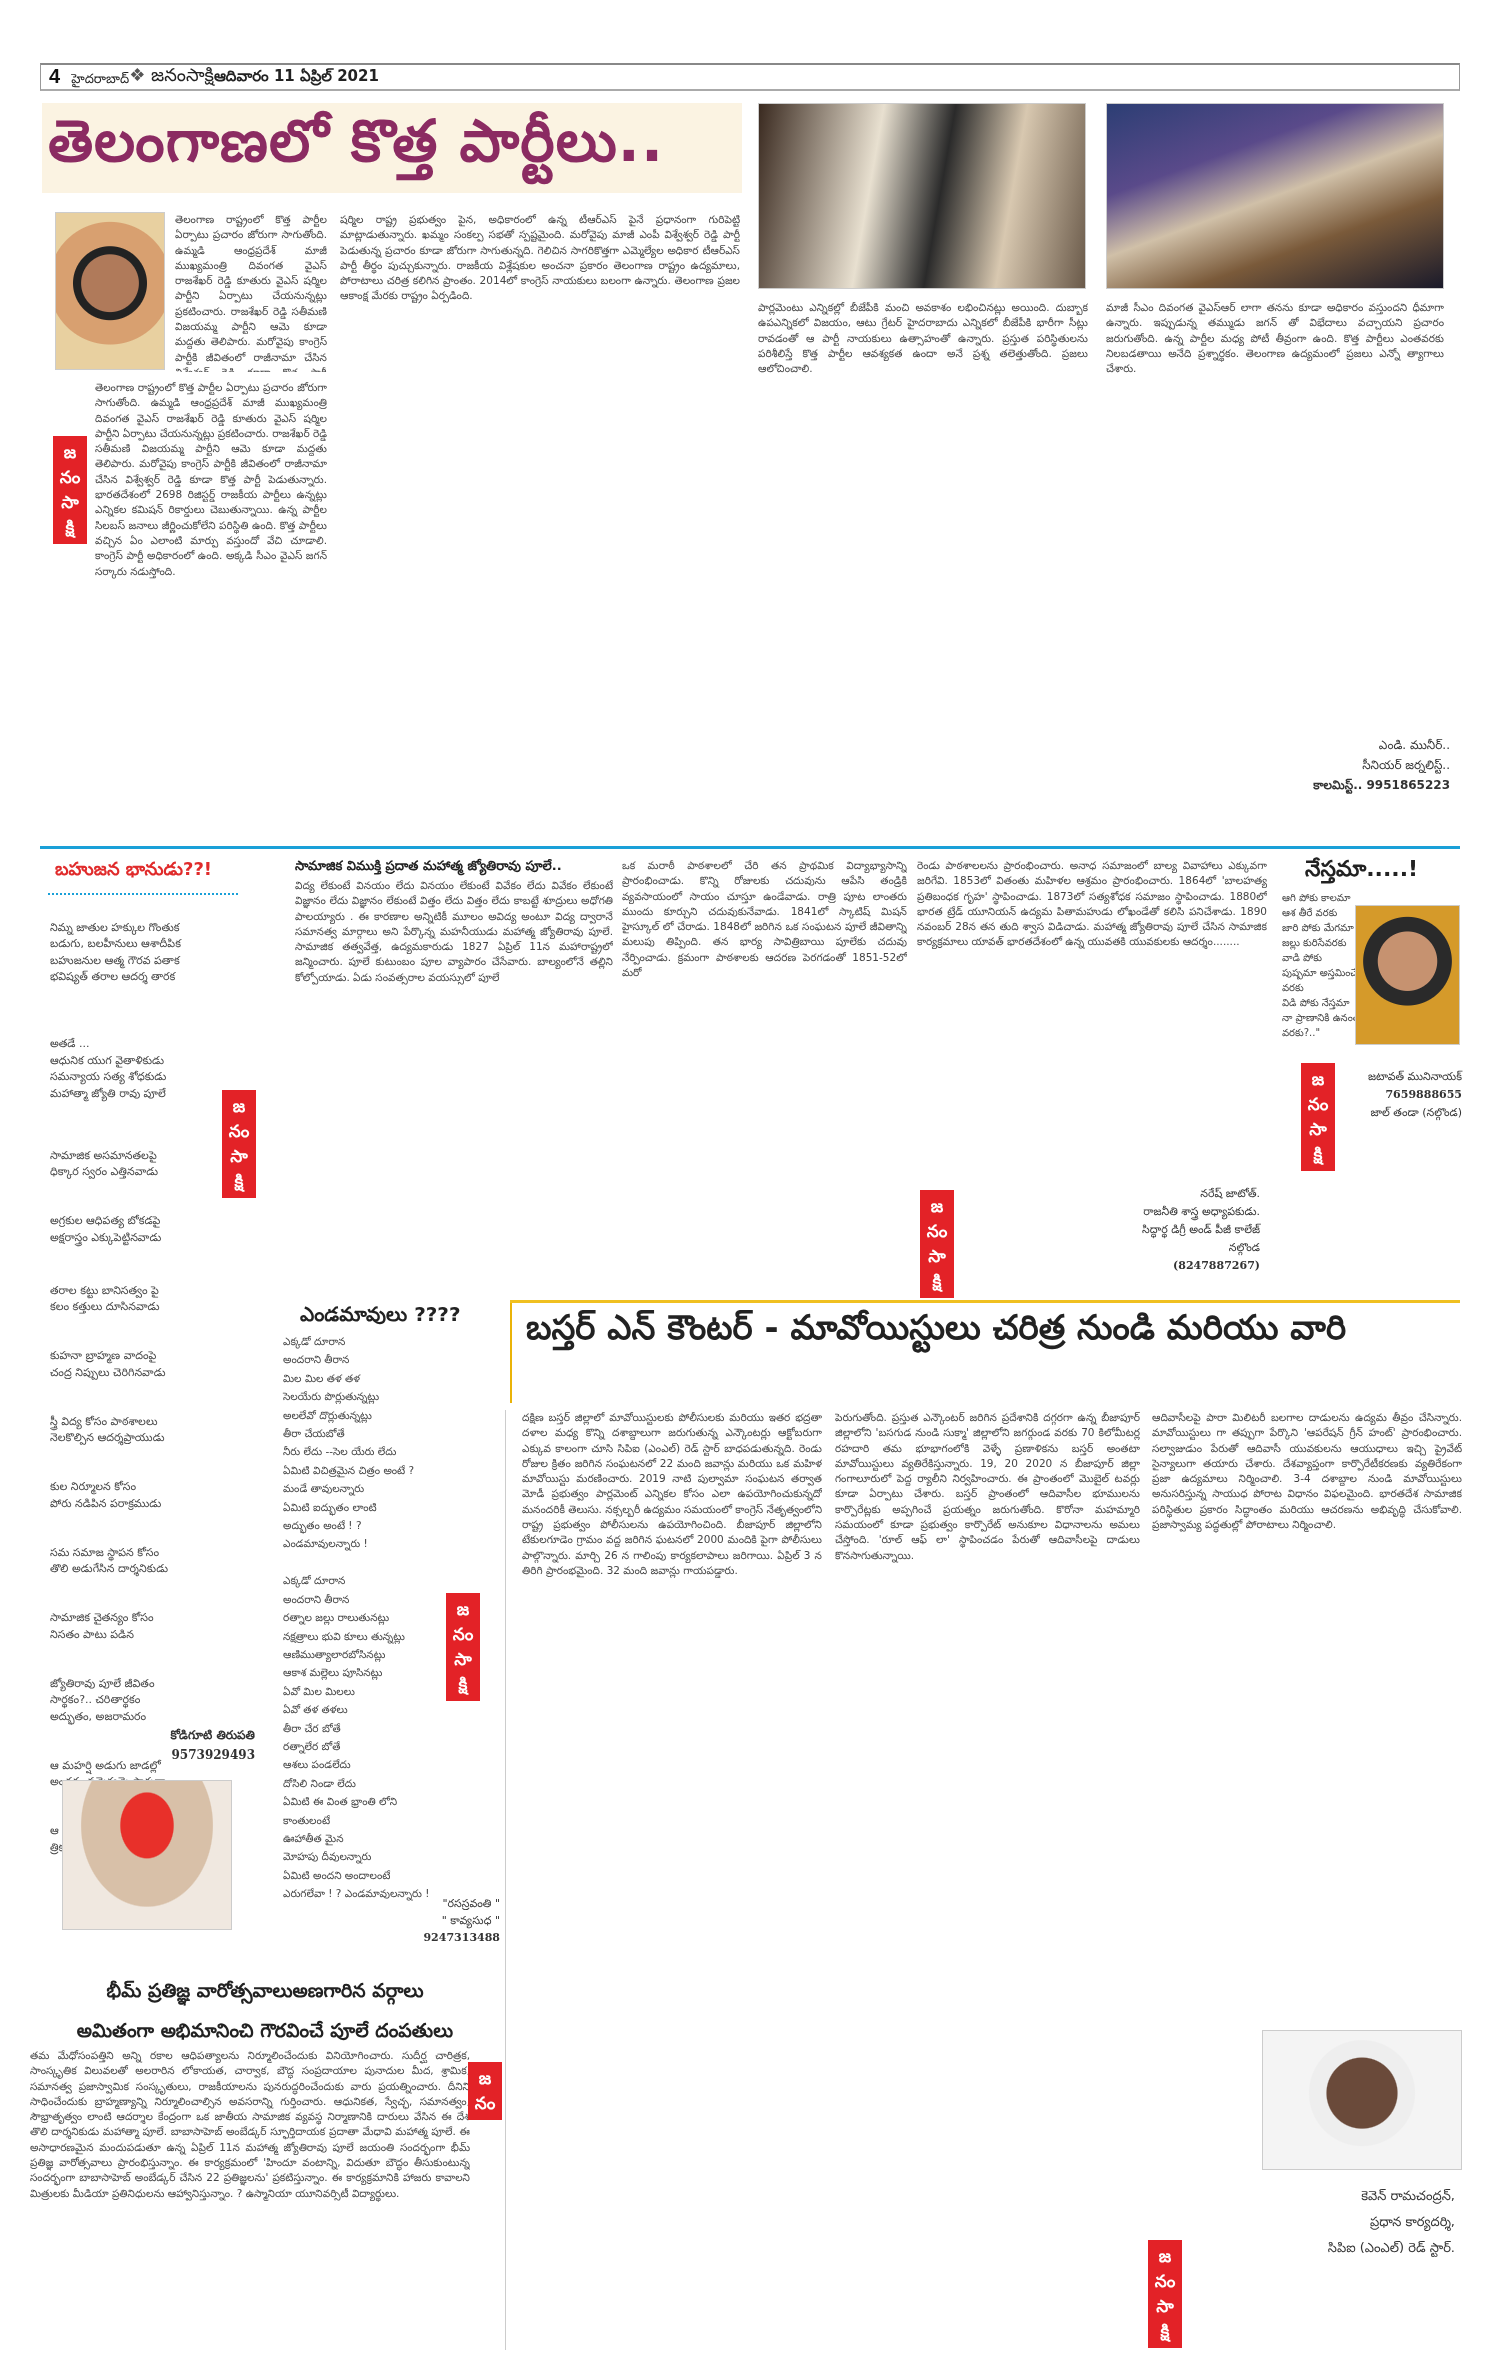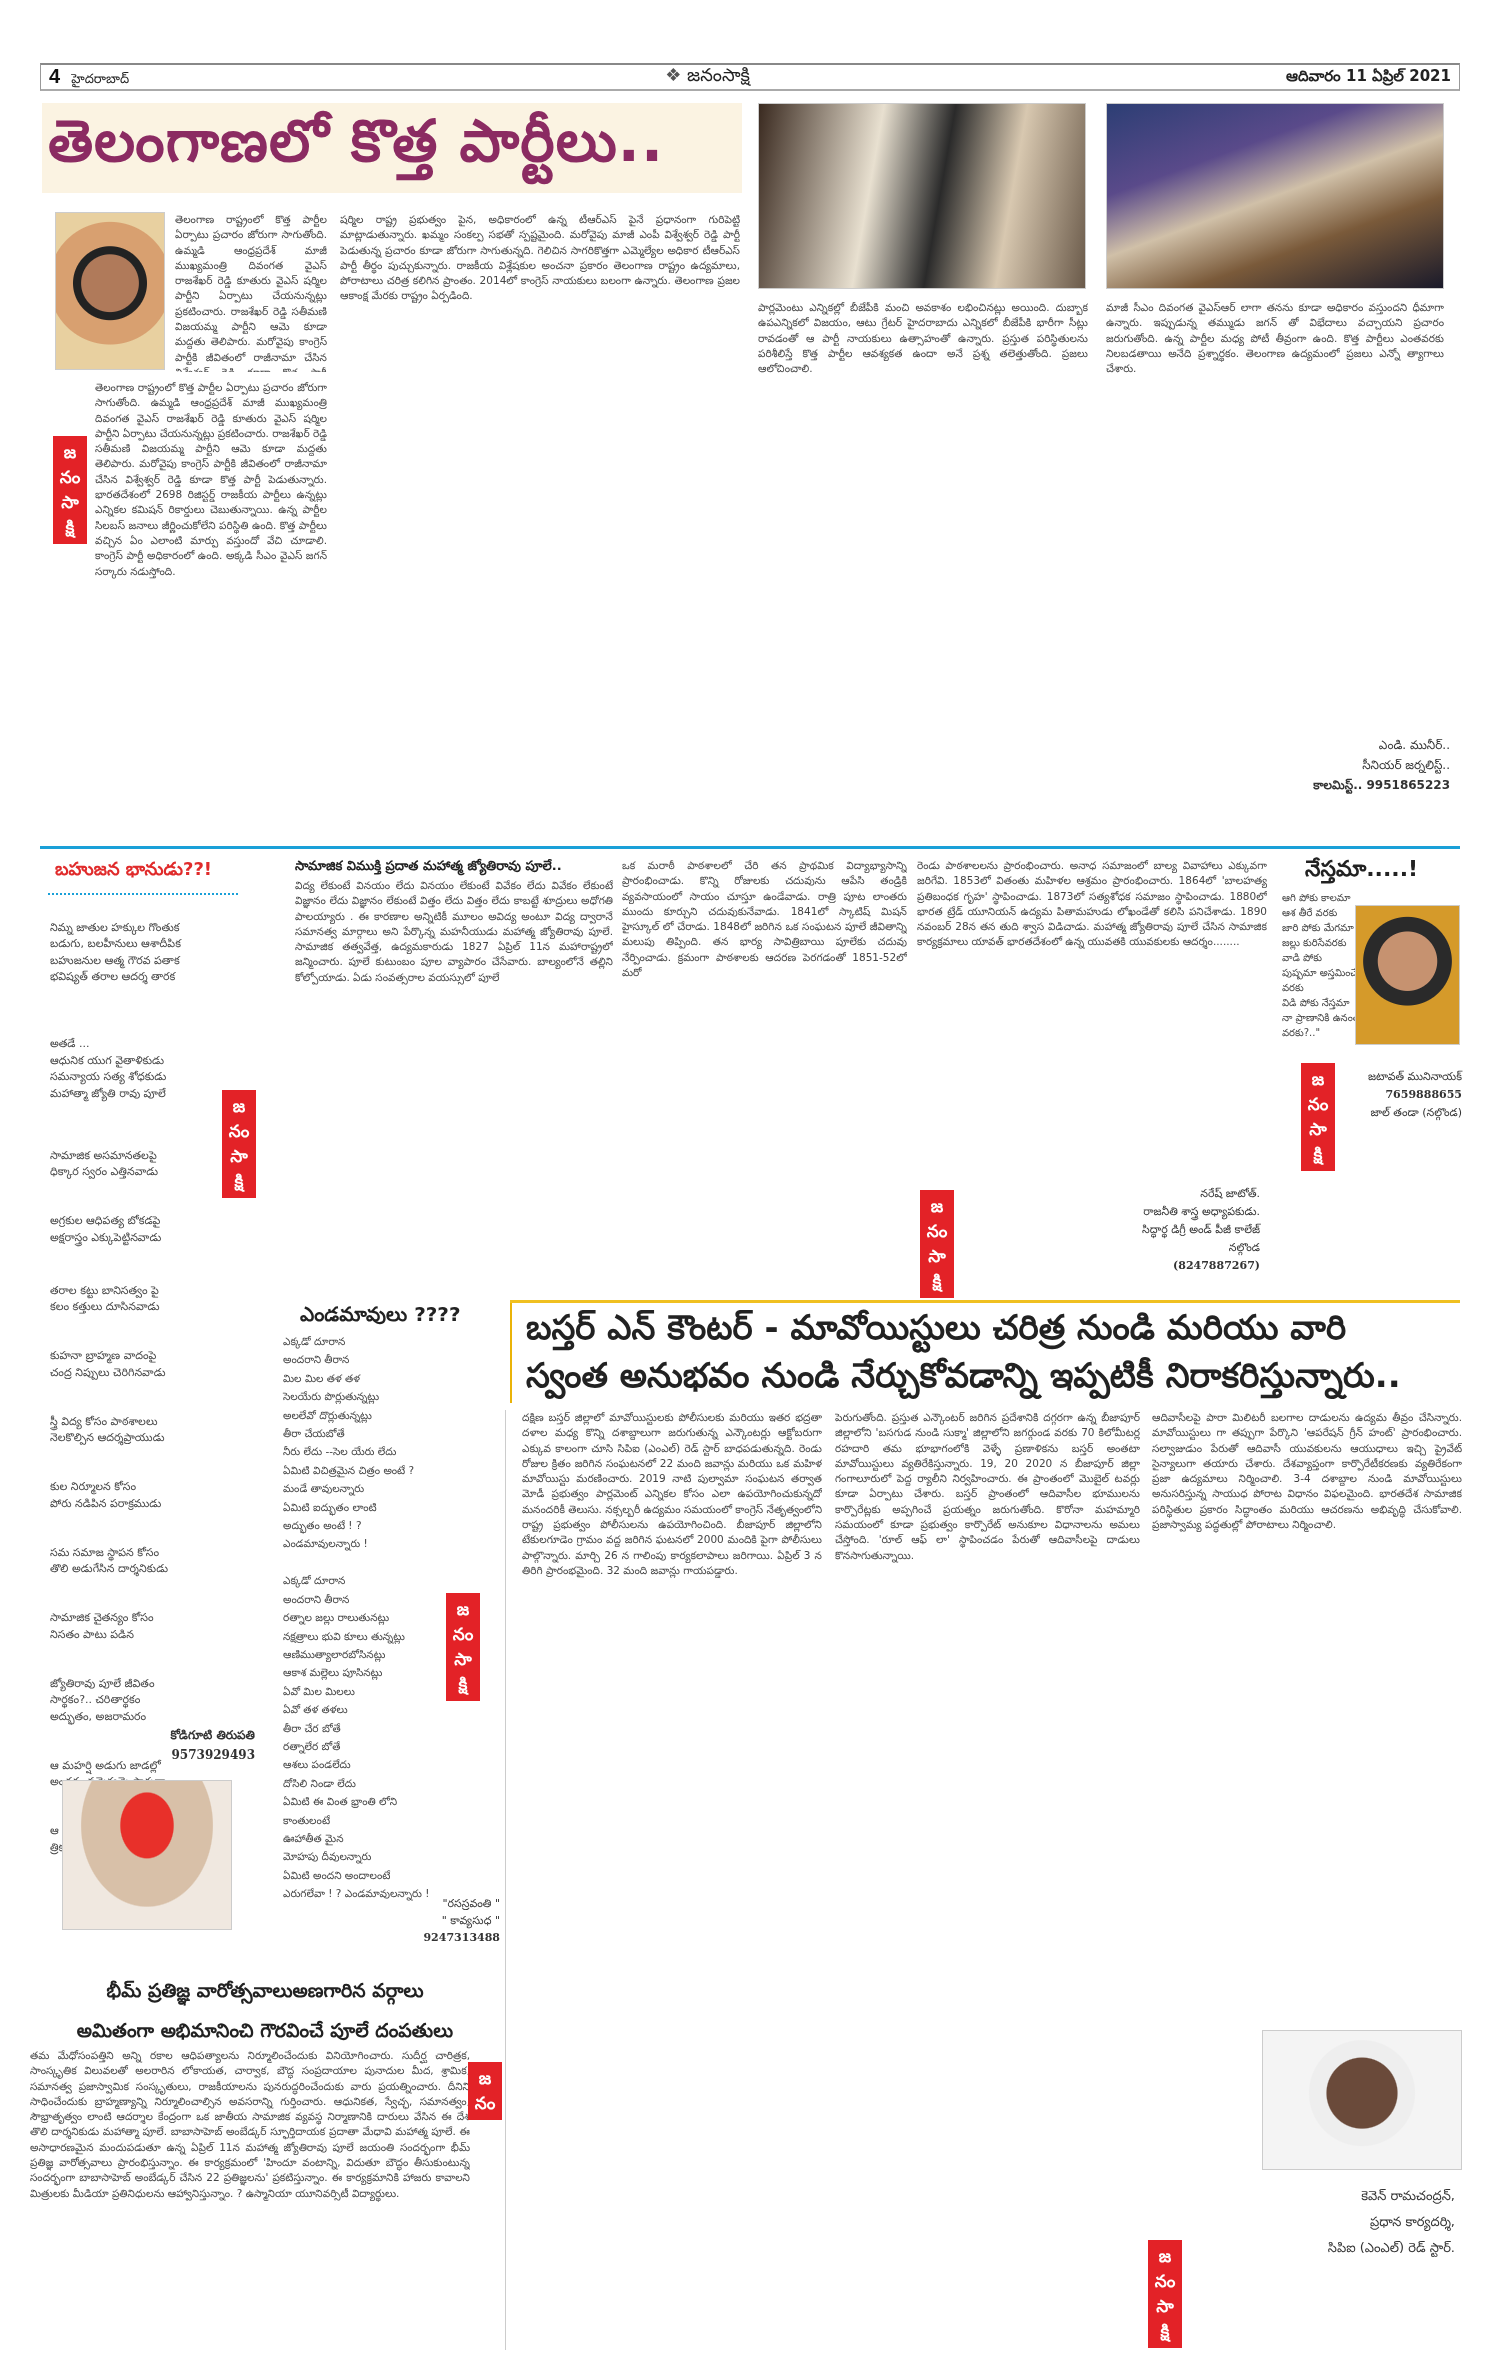--- a/index.html
+++ b/index.html
@@ -1,18 +1,18 @@
 <!DOCTYPE html>
 <html><head>
 <meta charset="utf-8">
 <style>
   * { box-sizing: border-box; margin: 0; padding: 0; }
   body { width: 1500px; height: 2357px; background: #fff; font-family: "DejaVu Sans", sans-serif; color: #222; position: relative; overflow: hidden; }
   .abs { position: absolute; }
-  .header-bar { left: 40px; top: 63px; width: 1420px; height: 28px; border: 1px solid #999; border-top: 2px solid #888; border-bottom: 2px solid #aaa; display: flex; align-items: center; justify-content: space-between; padding: 12px 8px; }
+  .header-bar { left: 40px; top: 63px; width: 1420px; height: 28px; border: 1px solid #999; border-top: 2px solid #888; border-bottom: 2px solid #aaa; display: flex; align-items: center; padding: 12px 8px; }
   .page-num { font-family: "Liberation Sans", sans-serif; font-weight: bold; font-size: 20px; color: #111; }
   .page-loc { font-size: 13px; margin-left: 6px; }
   .masthead { font-size: 18px; font-weight: normal; }
   .date { font-size: 15px; font-weight: bold; }
   .main-title-box { left: 42px; top: 103px; width: 700px; height: 90px; background: #fbf3e2; display: flex; align-items: center; padding-left: 6px; }
   .main-title { font-size: 58px; font-weight: bold; color: #8b2b62; letter-spacing: 1px; white-space: nowrap; }
   .photo { background: linear-gradient(135deg, #6d5a4a, #c4a58a 40%, #e8d5c0 60%, #4b3a30); border: 1px solid #ccc; }
   .photo.group { background: linear-gradient(160deg, #2c3e74 0%, #5a4a8a 30%, #d0c0a8 50%, #7a5a3a 70%, #1a1a2a 100%); }
   .photo.trio { background: linear-gradient(100deg, #3a2a20 0%, #e8e0d0 35%, #2a2a2a 55%, #d8c8b0 75%, #6a5a4a 100%); }
   .photo.portrait { background: radial-gradient(circle at 50% 40%, #c69270 0 30%, #2a2a2a 31% 45%, #d59a2a 46% 100%); }
@@ -207,21 +207,20 @@
 </div>
 <div class="abs byline" style="left:300px;top:1895px;width:200px;font-size:11px;line-height:17px;">
   <div>"రసస్రవంతి "</div>
   <div>" కావ్యసుధ "</div>
   <div style="font-weight:bold;font-family:'DejaVu Serif',serif">9247313488</div>
 </div>
 
 <div class="abs yellow-rule" style="left:510px;top:1300px;width:950px;"></div>
 <div class="abs big-headline">
   <div>బస్తర్ ఎన్ కౌంటర్ - మావోయిస్టులు చరిత్ర నుండి మరియు వారి</div>
-  <div>స్వంత అనుభవం నుండి నేర్చుకోవడాన్ని ఇప్పటికీ నిరాకరిస్తున్నారు..</div>
 </div>
 <div class="abs col-text" style="left:522px;top:1410px;width:300px;height:940px;">దక్షిణ బస్తర్ జిల్లాలో మావోయిస్టులకు పోలీసులకు మరియు ఇతర భద్రతా దళాల మధ్య కొన్ని దశాబ్దాలుగా జరుగుతున్న ఎన్కౌంటర్లు ఆక్టోబరుగా ఎక్కువ కాలంగా చూసి సిపిఐ (ఎంఎల్) రెడ్ స్టార్ బాధపడుతున్నది. రెండు రోజుల క్రితం జరిగిన సంఘటనలో 22 మంది జవాన్లు మరియు ఒక మహిళ మావోయిస్టు మరణించారు. 2019 నాటి పుల్వామా సంఘటన తర్వాత మోడీ ప్రభుత్వం పార్లమెంట్ ఎన్నికల కోసం ఎలా ఉపయోగించుకున్నదో మనందరికీ తెలుసు. నక్సల్బరీ ఉద్యమం సమయంలో కాంగ్రెస్ నేతృత్వంలోని రాష్ట్ర ప్రభుత్వం పోలీసులను ఉపయోగించింది. బీజాపూర్ జిల్లాలోని టేకులగూడెం గ్రామం వద్ద జరిగిన ఘటనలో 2000 మందికి పైగా పోలీసులు పాల్గొన్నారు. మార్చి 26 న గాలింపు కార్యకలాపాలు జరిగాయి. ఏప్రిల్ 3 న తిరిగి ప్రారంభమైంది. 32 మంది జవాన్లు గాయపడ్డారు.</div>
 <div class="abs col-text" style="left:835px;top:1410px;width:305px;height:940px;">పెరుగుతోంది. ప్రస్తుత ఎన్కౌంటర్ జరిగిన ప్రదేశానికి దగ్గరగా ఉన్న బీజాపూర్ జిల్లాలోని 'బసగుడ నుండి సుక్మా' జిల్లాలోని జగర్గుండ వరకు 70 కిలోమీటర్ల రహదారి తమ భూభాగంలోకి వెళ్ళే ప్రణాళికను బస్తర్ అంతటా మావోయిస్టులు వ్యతిరేకిస్తున్నారు. 19, 20 2020 న బీజాపూర్ జిల్లా గంగాలూరులో పెద్ద ర్యాలీని నిర్వహించారు. ఈ ప్రాంతంలో మొబైల్ టవర్లు కూడా ఏర్పాటు చేశారు. బస్తర్ ప్రాంతంలో ఆదివాసీల భూములను కార్పొరేట్లకు అప్పగించే ప్రయత్నం జరుగుతోంది. కొరోనా మహమ్మారి సమయంలో కూడా ప్రభుత్వం కార్పొరేట్ అనుకూల విధానాలను అమలు చేస్తోంది. 'రూల్ ఆఫ్ లా' స్థాపించడం పేరుతో ఆదివాసీలపై దాడులు కొనసాగుతున్నాయి.</div>
 <div class="abs col-text" style="left:1152px;top:1410px;width:310px;height:600px;">ఆదివాసీలపై పారా మిలిటరీ బలగాల దాడులను ఉద్యమ తీవ్రం చేసిన్నారు. మావోయిస్టులు గా తప్పుగా పేర్కొని 'ఆపరేషన్ గ్రీన్ హంట్' ప్రారంభించారు. సల్వాజుడుం పేరుతో ఆదివాసీ యువకులను ఆయుధాలు ఇచ్చి ప్రైవేట్ సైన్యాలుగా తయారు చేశారు. దేశవ్యాప్తంగా కార్పొరేటీకరణకు వ్యతిరేకంగా ప్రజా ఉద్యమాలు నిర్మించాలి. 3-4 దశాబ్దాల నుండి మావోయిస్టులు అనుసరిస్తున్న సాయుధ పోరాట విధానం విఫలమైంది. భారతదేశ సామాజిక పరిస్థితుల ప్రకారం సిద్ధాంతం మరియు ఆచరణను అభివృద్ధి చేసుకోవాలి. ప్రజాస్వామ్య పద్ధతుల్లో పోరాటాలు నిర్మించాలి.</div>
 <div class="abs photo kvn" style="left:1262px;top:2030px;width:200px;height:140px;"></div>
 <div class="abs js-badge" style="left:1148px;top:2240px;">
   <span>జ</span>
   <span>నం</span>
   <span>సా</span>
   <span>క్షి</span>

